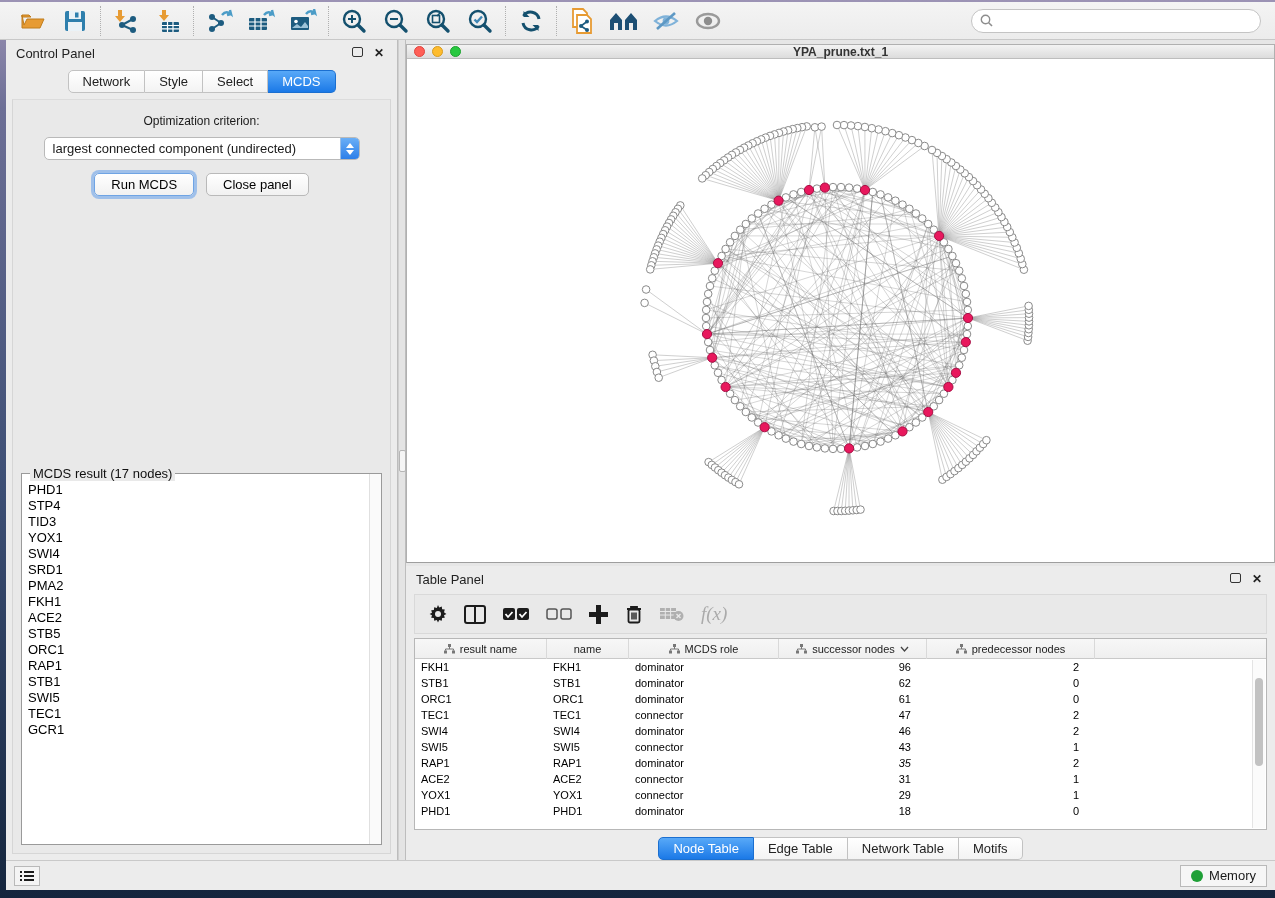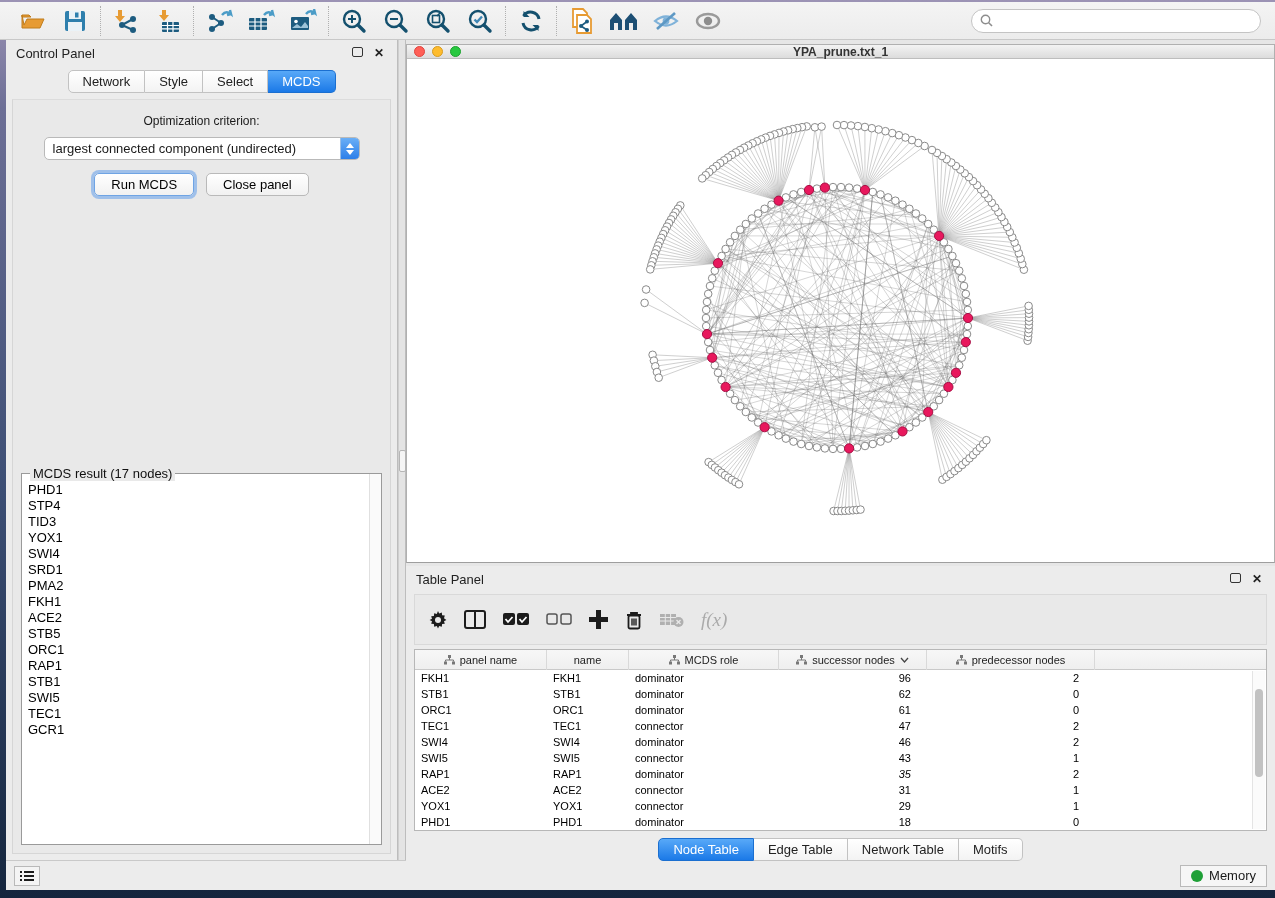--- a/index.html
+++ b/index.html
@@ -62,21 +62,21 @@
   .net-titlebar { height:19px; background:linear-gradient(180deg,#f3f3f3,#dcdcdc); border-bottom:1px solid #bdbdbd; display:flex; align-items:center; padding:0 7px; position:relative; }
   .lights { display:flex; gap:7px; }
   .light { width:11px; height:11px; border-radius:50%; }
   .light.red { background:#ff5f57; border:.5px solid #e0443e; }
   .light.yellow { background:#febc2e; border:.5px solid #d89c20; }
   .light.green { background:#28c840; border:.5px solid #1da22f; }
   .net-title { position:absolute; left:0; right:0; text-align:center; font-size:12px; font-weight:700; color:#333; }
   .net-canvas { flex:1; background:#fff; }
   
   .table-panel { margin-top:3px; flex:1; background:#ececec; display:flex; flex-direction:column; }
-  .tp-toolbar { margin:2px 8px 0 8px; height:51px; background:#e9e9e9; border:1px solid #d9d9d9; display:flex; align-items:center; gap:17px; padding:16px 14px; }
+  .tp-toolbar { margin:2px 8px 0 8px; height:40px; background:#e9e9e9; border:1px solid #d9d9d9; display:flex; align-items:center; gap:17px; padding:16px 14px; }
   .tp-ic { display:flex; align-items:center; justify-content:center; cursor:pointer; }
   .tp-ic.disabled { cursor:default; }
   .fx { font-size:19px; color:#aaa; font-style:italic; font-family:"Liberation Serif",serif; }
   .table-wrap { margin:4px 8px 0 8px; flex:1; background:#fff; border:1px solid #b7b7b7; display:flex; flex-direction:column; overflow:hidden; position:relative; }
   .thead { display:flex; background:linear-gradient(180deg,#f7f7f7,#efefef); border-bottom:1px solid #c9c9c9; height:20px; }
   .th { display:flex; align-items:center; justify-content:center; gap:5px; font-size:11px; color:#222; border-right:1px solid #d9d9d9; height:20px; }
   .tr { display:flex; height:16px; align-items:center; }
   .td { font-size:11px; color:#000; padding:0 6px; white-space:nowrap; }
   .td.num { text-align:right; }
   .tbl-scroll { position:absolute; right:1px; top:21px; bottom:1px; width:13px; background:#fbfbfb; border-left:1px solid #e4e4e4; }
@@ -999,21 +999,21 @@
         <div class="thead">
             <div class="th" style="width: 132px;">
               <svg width="11" height="10" viewBox="0 0 11 10">
                 <g fill="#777">
                   <rect x="4" y="0" width="3" height="3"></rect>
                   <rect x="0" y="6.5" width="3" height="3"></rect>
                   <rect x="8" y="6.5" width="3" height="3"></rect>
                 </g>
                 <path d="M5.5 3 v2 M1.5 6.5 v-1.5 h8 v1.5" stroke="#777" fill="none" stroke-width="1"></path>
               </svg>
-              <span>panel name</span>
+              <span>result name</span>
             </div>
             <div class="th" style="width: 82px;">
               <span>name</span>
             </div>
             <div class="th" style="width: 150px;">
               <svg width="11" height="10" viewBox="0 0 11 10">
                 <g fill="#777">
                   <rect x="4" y="0" width="3" height="3"></rect>
                   <rect x="0" y="6.5" width="3" height="3"></rect>
                   <rect x="8" y="6.5" width="3" height="3"></rect>

